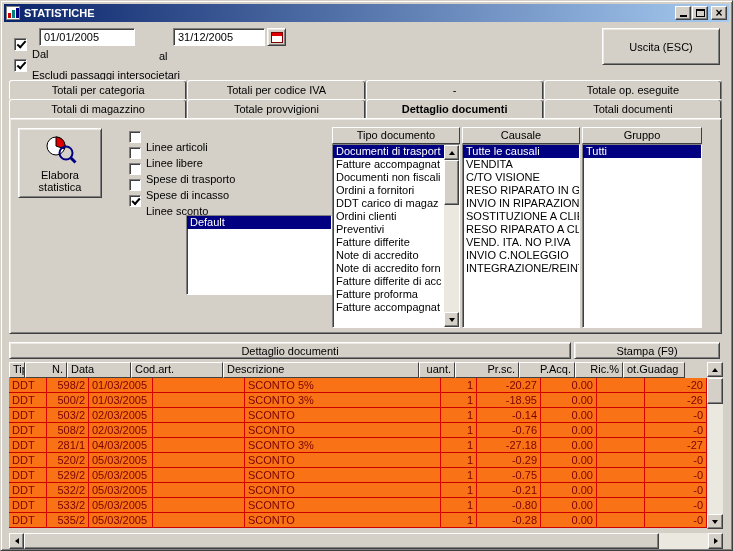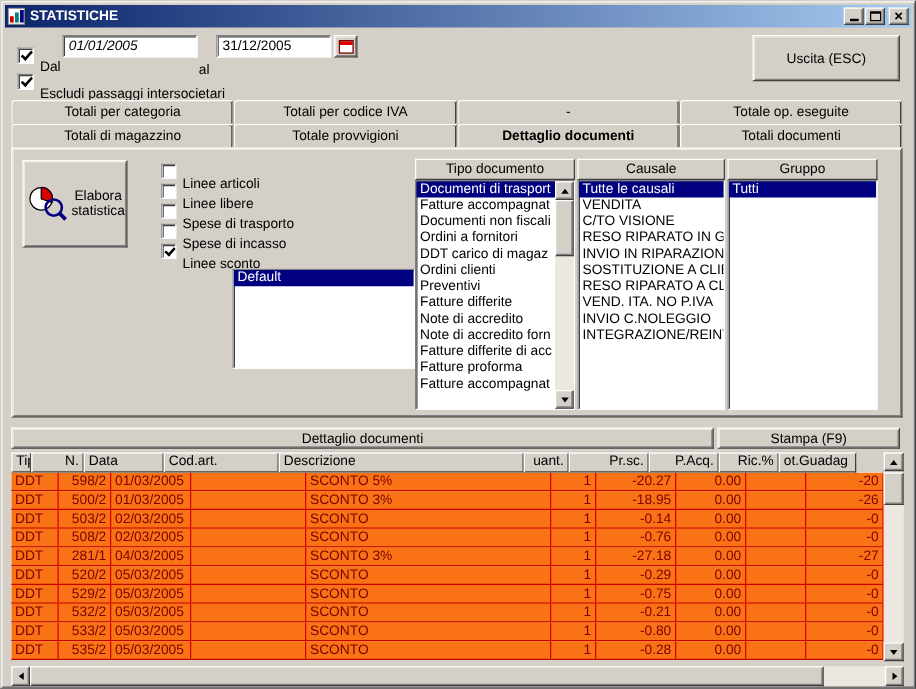--- a/index.html
+++ b/index.html
@@ -55,21 +55,21 @@
     box-shadow: inset -1px 0 0 #404040; display:flex; align-items:center; justify-content:center;
     font-size:11px; white-space:nowrap; overflow:hidden; cursor:default; }
   .tab.selected { font-weight:bold; background:#d4d0c8; }
 
   
   .panel { position:absolute; left:8px; top:117px; width:713px; height:216px; background:#d4d0c8;
     border:1px solid; border-color:#ffffff #404040 #404040 #ffffff;
     box-shadow: inset 1px 1px 0 #ece9e2, inset -1px -1px 0 #808080; }
 
   .elabora { position:absolute; left:8px; top:9px; width:84px; height:70px;
-    flex-direction:row; gap:3px; padding:4px 2px; text-align:center; line-height:12px; }
+    flex-direction:column; gap:3px; padding:4px 2px; text-align:center; line-height:12px; }
 
   .options { position:absolute; left:104px; top:10px; width:210px;padding-left:15px; }
   .opt { position:static; height:16px; display:flex; align-items:center; gap:5px; }
   .opt .box { width:12px; height:12px; }
   .opt.checked .box::after { left:2px; top:2px; width:6px; height:3px; }
 
   .listgroup { position:absolute; }
   .list-header { height:17px; background:#d4d0c8; border:1px solid;
     border-color:#ffffff #404040 #404040 #ffffff; text-align:center; line-height:15px;
     font-size:11px; overflow:hidden; white-space:nowrap; }
@@ -147,21 +147,21 @@
       <button class="winbtn close">
           <span class="glyph-close">×</span>
         </button>
     </span>
   </div>
 
   <label class="cb checked" style="left:13px;top:28px;">
     <span class="box"></span>
     <span class="lbl">Dal</span>
   </label>
-  <input class="field" style="position: absolute; left: 49px; top: 27px; width: 108px; height: 18px; font-style: italic;" value="01/01/2005">
+  <input class="field" style="position: absolute; left: 38px; top: 27px; width: 96px; height: 18px;" value="01/01/2005">
   <span class="lbl" style="position:absolute;left:158px;top:30px;">al</span>
   <input class="field" style="position: absolute; left: 172px; top: 27px; width: 92px; height: 18px;" value="31/12/2005">
   <button class="btn" style="position:absolute;left:266px;top:27px;width:19px;height:18px;">
     <span class="cal-icon"></span>
   </button>
 
   <label class="cb checked" style="left:13px;top:49px;">
     <span class="box"></span>
     <span class="lbl">Escludi passaggi intersocietari</span>
   </label>

